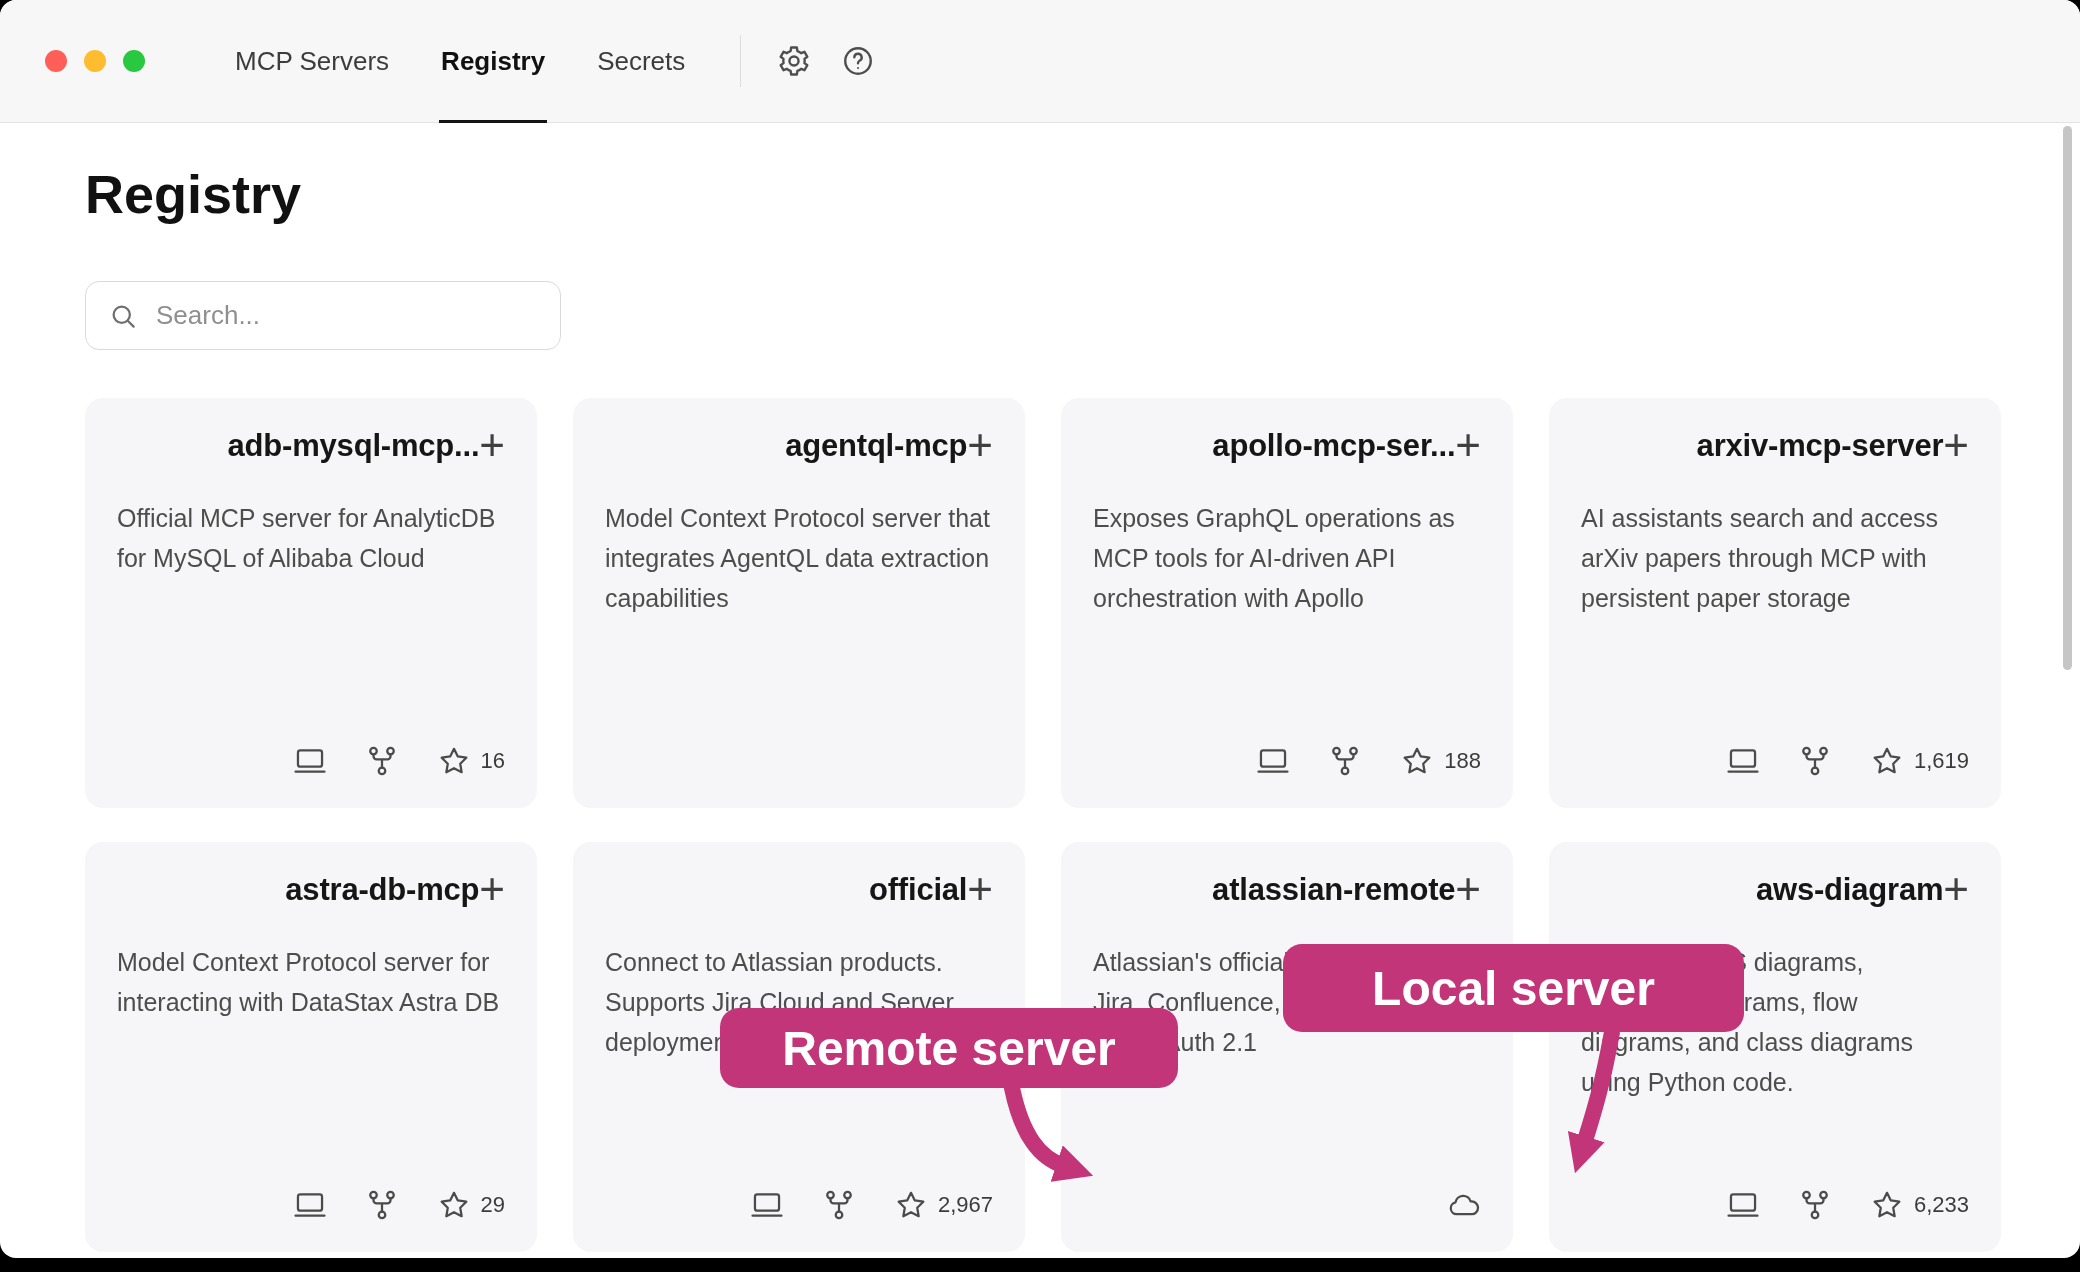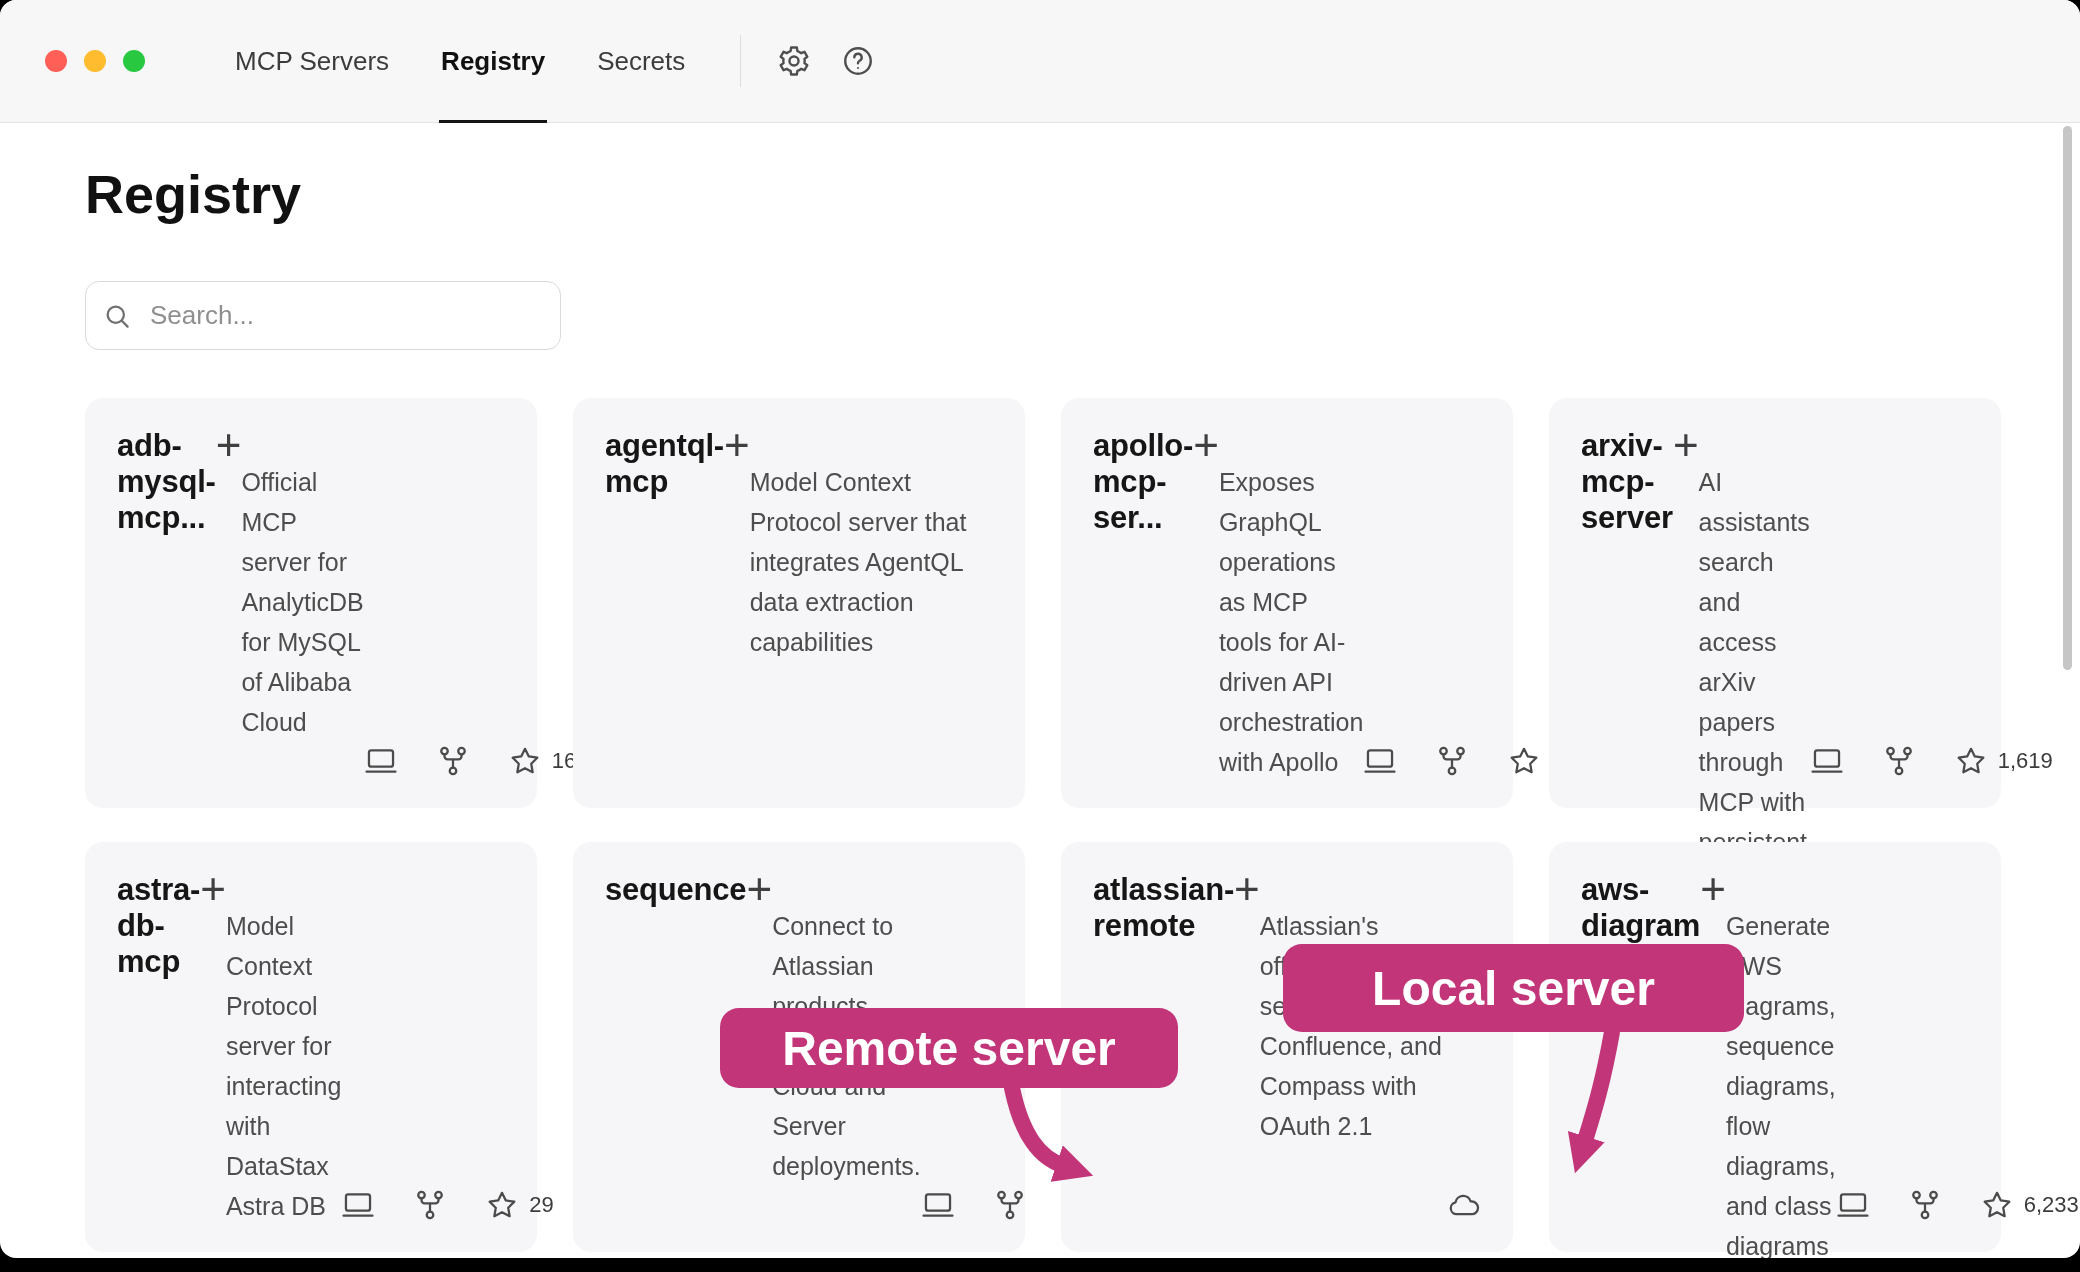--- a/index.html
+++ b/index.html
@@ -100,21 +100,21 @@
   .search-box {
     margin-top: 56px;
     width: 476px;
     height: 69px;
     box-sizing: border-box;
     border: 1.5px solid #dadada;
     border-radius: 14px;
     background: #fff;
     display: flex;
     align-items: center;
-    padding: 0 16px;
+    padding: 0 22px;
     gap: 16px;
   }
   .search-box svg { width: 30px; height: 30px; color: #6f6f6f; flex: none; }
   .search-box input {
     border: none;
     outline: none;
     width: 100%;
     font-family: inherit;
     font-size: 26px;
     color: #333;
@@ -130,22 +130,23 @@
     column-gap: 36px;
     row-gap: 34px;
   }
   .card {
     background: #f6f6f8;
     border-radius: 18px;
     padding: 30px 32px;
     box-sizing: border-box;
     height: 410px;
     display: flex;
-    flex-direction: row;
+    flex-direction: column;
     position: relative;
+    align-items: flex-end;
   }
   .card-head {
     display: flex;
     justify-content: space-between;
     align-items: flex-start;
   }
   .card-title {
     margin: 0;
     font-size: 31px;
     font-weight: 700;
@@ -417,21 +418,21 @@
           </svg>
         </span>
         <span class="star-count">29</span>
       </span>
     </div>
 
   </article>
 
   <article class="card">
     <div class="card-head">
-      <h2 class="card-title">sequence</h2>
+      <h2 class="card-title">official</h2>
       <button class="add-btn">+</button>
     </div>
     <p class="card-desc">Connect to Atlassian products. Supports Jira Cloud and Server deployments.</p>
 
     <div class="card-footer">
       <span class="f-icon">
         <svg viewBox="0 0 24 24" fill="none" stroke="currentColor" stroke-width="1.6" stroke-linecap="round" stroke-linejoin="round">
           <rect x="3.5" y="4.5" width="17" height="11.5" rx="1.6"></rect>
           <path d="M1.8 19.5 h20.4"></path>
         </svg>

